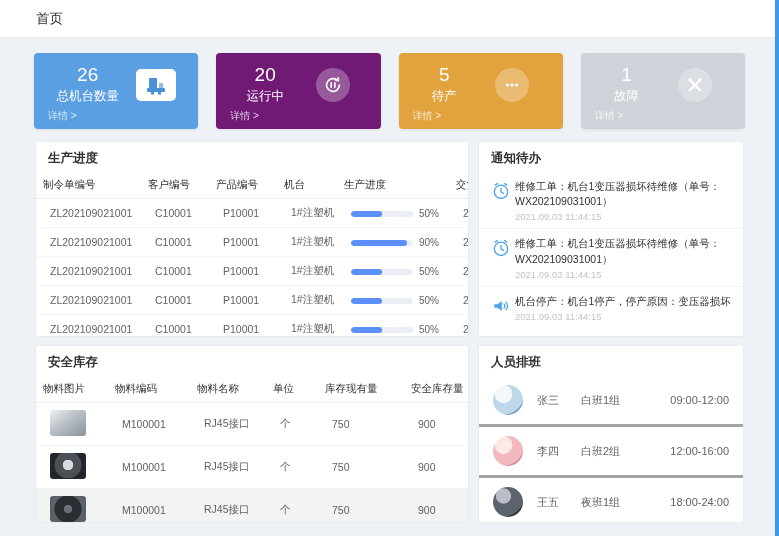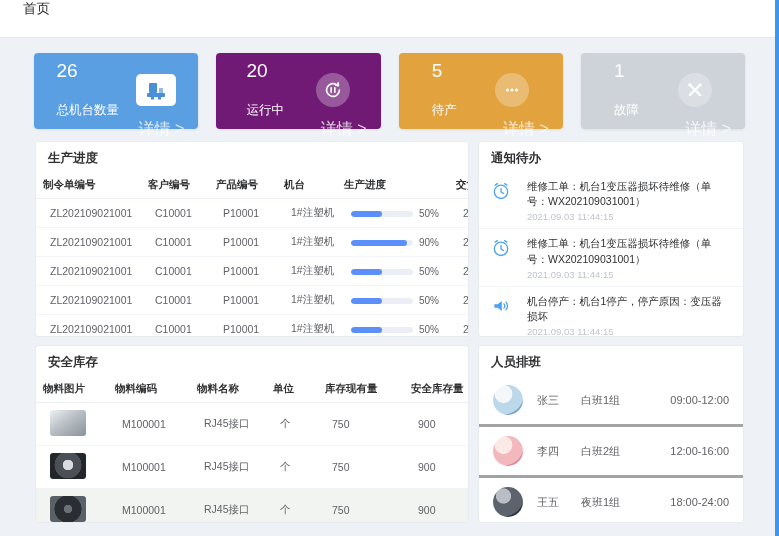--- a/index.html
+++ b/index.html
@@ -2,49 +2,49 @@
 <html><head>
 <meta charset="utf-8">
 <style>
   * { margin:0; padding:0; box-sizing:border-box; }
   html,body { width:779px; height:536px; }
   body {
     font-family:"Liberation Sans","DejaVu Sans",sans-serif;
     background:#eef1f6; color:#303133; position:relative; overflow:hidden;
   }
   .topbar { height:38px; background:#fff; border-bottom:1px solid #e4e7ed;
-    display:flex; align-items:flex-start; padding:0 23px; font-size:13.5px; }
+    display:flex; align-items:center; padding:0 36px; font-size:13.5px; }
   .stats { display:flex; gap:18px; padding:15px 12px 12px; margin:0 22px; }
   .card { flex:1; height:76px; border-radius:4px; color:#fff; display:flex;
     flex-direction:column; padding:8px 14px 4px; box-shadow:0 1px 3px rgba(0,0,0,.08); cursor:pointer; }
   .card-main { display:flex; align-items:center; justify-content:space-around; flex:1; }
-  .card-text { }
+  .card-text { text-align:center; }
   .card-value { font-size:19px; line-height:1.1; }
-  .card-label { font-size:12.5px; margin-top:20px; }
+  .card-label { font-size:12.5px; margin-top:3px; }
   .icon-box { width:40px; height:32px; background:#fff; border-radius:5px;
     display:flex; align-items:center; justify-content:center; }
   .icon-circle { width:34px; height:34px; border-radius:50%; background:rgba(255,255,255,.28);
     display:flex; align-items:center; justify-content:center; }
-  .card-detail { text-align:right; font-size:16px; color:rgba(255,255,255,.8); padding-bottom:2px; }
+  .card-detail { text-align:left; font-size:10px; color:rgba(255,255,255,.8); padding-bottom:2px; }
   .grid { display:grid; grid-template-columns:1fr 266px; grid-template-rows:196px 178px;
     gap:8px 9px; margin:0 35px; }
   .panel { background:#fff; border:1px solid #e8ebf0; border-radius:3px; overflow:hidden; }
   .panel-title { font-size:12.5px; font-weight:bold; padding:8px 12px 5px; color:#303133; }
   table.tbl { width:100%; border-collapse:collapse; font-size:10.5px; table-layout:fixed; }
-  .tbl th { font-weight:bold; color:#303133; text-align:left; padding:6px 7px;
+  .tbl th { font-weight:normal; color:#303133; text-align:left; padding:6px 7px;
     border-bottom:1px solid #ebeef5; white-space:nowrap; overflow:hidden; }
   .tbl td { color:#606266; padding:7px 14px; border-bottom:1px solid #f2f4f7;
     white-space:nowrap; overflow:hidden; }
   .prod col.c0 { width:105px; } .prod col.c1 { width:68px; } .prod col.c2 { width:68px; }
   .prod col.c3 { width:60px; } .prod col.c4 { width:112px; } .prod col.c5 { width:74px; }
   .ptrack { display:inline-block; vertical-align:middle; width:62px; height:6px;
     background:#ebeef5; border-radius:3px; overflow:hidden; }
   .pfill { display:block; height:100%; background:#5b8ff9; border-radius:3px; }
   .plabel { font-size:10px; color:#606266; margin-left:6px; vertical-align:middle; }
-  .notice { display:flex; gap:16px; padding:7px 12px 6px; border-bottom:1px solid #f2f4f7; cursor:pointer; }
+  .notice { display:flex; gap:4px; padding:7px 12px 6px; border-bottom:1px solid #f2f4f7; cursor:pointer; }
   .notice:last-child { border-bottom:none; }
   .nicon { flex:0 0 20px; height:20px; margin-top:2px; }
   .ntext { font-size:10.5px; color:#303133; line-height:1.45; }
   .ntime { font-size:9.5px; color:#c0c4cc; margin-top:2px; }
   .inv col.i0 { width:72px; } .inv col.i1 { width:82px; } .inv col.i2 { width:76px; }
   .inv col.i3 { width:52px; } .inv col.i4 { width:86px; } .inv col.i5 { width:86px; }
   .inv tbody tr:nth-child(3) { background:#f1f4f1; }
   .mat { display:inline-block; width:36px; height:26px; border-radius:3px; }
   .mat.rj45 { background:linear-gradient(145deg,#eef1f3 0%,#b9c0c6 45%,#8b949b 100%); }
   .mat.ring { background:radial-gradient(circle at 50% 46%, #d8dcdf 0 22%, #4a5055 24% 58%, #22262a 60% 100%); }

